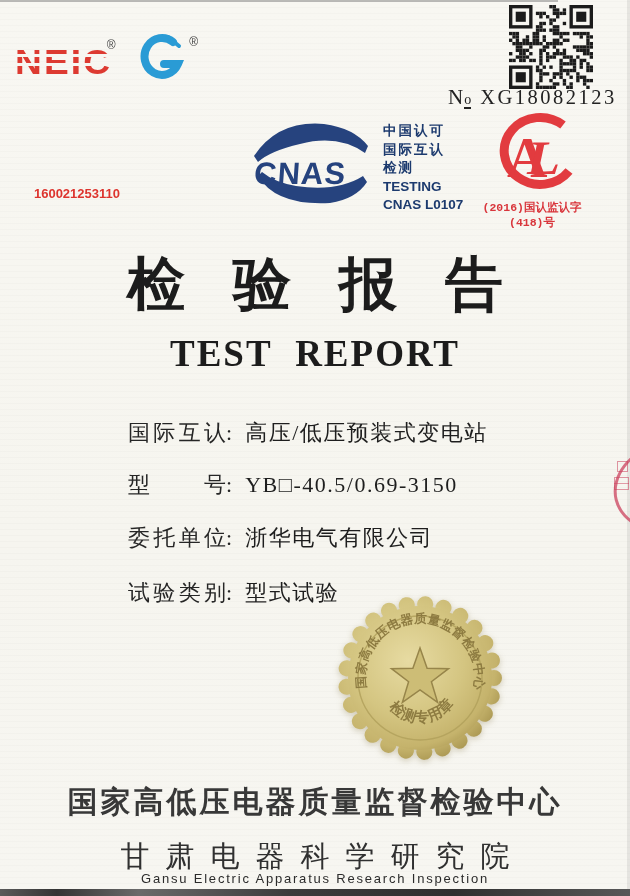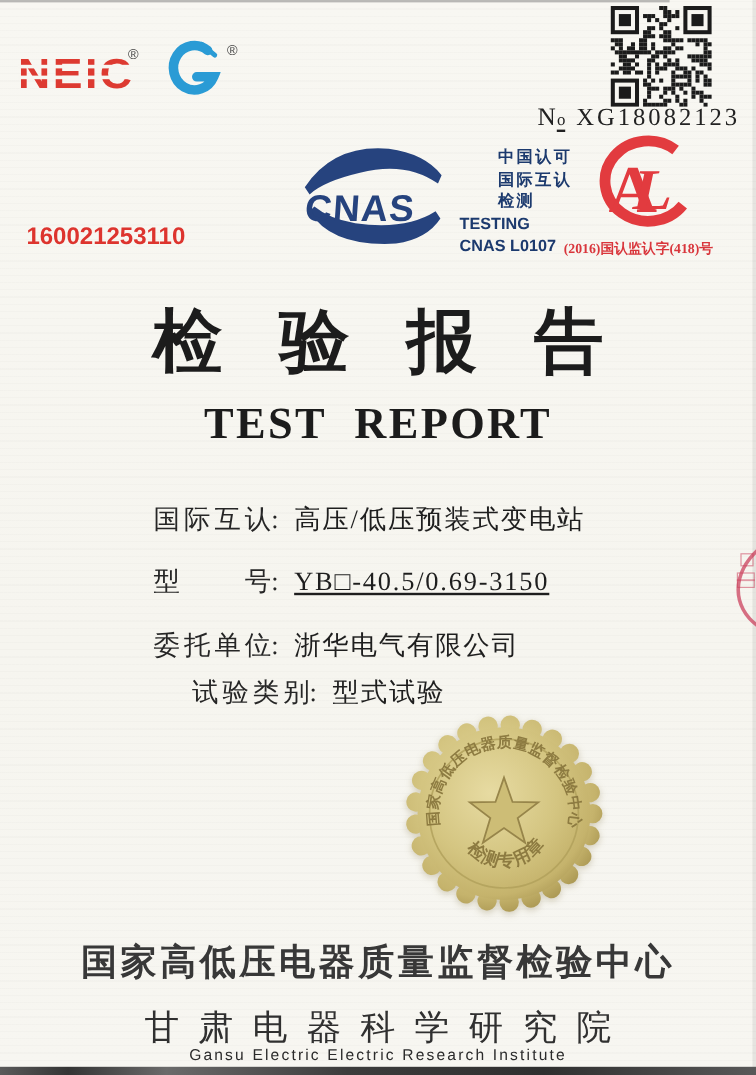--- a/index.html
+++ b/index.html
@@ -25,43 +25,43 @@
   .reg{font-family:"Liberation Sans",sans-serif;font-size:12px;color:#444;vertical-align:top;position:relative;top:-4px;}
   .blue-emblem{left:138px;top:33px;}
   .blue-emblem .reg{position:absolute;right:-14px;top:2px;}
   .qr{left:508px;top:5px;}
   .report-no{left:448px;top:85px;width:160px;font-size:20px;color:#222;white-space:nowrap;}
   .report-no .n{font-size:21px;letter-spacing:1px;}
   .report-no .o{font-size:14px;border-bottom:2px solid #222;margin-right:9px;}
   .report-no .num{letter-spacing:2.5px;font-size:20.5px;}
   
   .cma{left:8px;top:118px;}
-  .cma-num{left:22px;top:186px;width:116px;text-align:right;
-    font-family:"Liberation Sans",sans-serif;font-weight:700;font-size:20px;color:#dd342e;letter-spacing:0;}
+  .cma-num{left:4px;top:186px;width:116px;text-align:right;
+    font-family:"Liberation Sans",sans-serif;font-weight:700;font-size:13px;color:#dd342e;letter-spacing:0;}
   .ilac{left:140px;top:110px;}
   .cnas{left:250px;top:120px;}
   .acc-text{left:383px;top:122px;width:110px;color:#1c3a6e;
     font-family:"Liberation Sans",sans-serif;font-weight:700;font-size:13.5px;line-height:18.5px;}
-  .acc-text .cn{letter-spacing:2px;margin-left:32px;}
+  .acc-text .cn{letter-spacing:2px;}
   .cal{left:487px;top:112px;}
   .cal-approval{left:466px;top:200px;width:132px;text-align:center;
-    font-weight:700;font-size:11.5px;color:#d9363c;letter-spacing:0;}
+    font-weight:700;font-size:11.5px;color:#d9363c;letter-spacing:0;font-family:Liberation Mono, monospace;}
   
   .title-cn{left:0;top:246px;width:100%;text-align:center;}
   .title-cn span{font-size:58px;font-weight:700;letter-spacing:48px;margin-right:-48px;color:#1c1c1c;}
   .title-en{left:0;top:332px;width:100%;text-align:center;
     font-weight:700;font-size:37px;letter-spacing:2px;word-spacing:12px;color:#1c1c1c;}
   
   .fields{left:128px;top:418px;width:420px;}
   .frow{position:absolute;left:0;white-space:nowrap;font-size:22px;}
-  .frow.r0{top:0;} .frow.r1{top:52px;} .frow.r2{top:105px;} .frow.r3{top:144px;margin-left:32px;}
+  .frow.r0{top:0;} .frow.r1{top:52px;} .frow.r2{top:105px;} .frow.r3{top:160px;}
   .flabel{display:inline-block;width:98px;text-align:justify;text-align-last:justify;color:#262626;}
   .fcolon{color:#262626;}
   .fvalue{margin-left:13px;color:#1e1e1e;letter-spacing:1.5px;}
-  .frow.r1 .fvalue{letter-spacing:1.5px;text-decoration:underline;}
+  .frow.r1 .fvalue{letter-spacing:1.5px;}
   
   .seal{left:336px;top:594px;filter:drop-shadow(0 2px 3px rgba(110,92,35,.28));}
   
   .red-stamp{left:613px;top:440px;width:112px;height:86px;border-radius:50%;
     border:3px solid rgba(203,66,93,.75);transform:rotate(-14deg);}
   .stamp-mark{border:1.5px solid rgba(203,66,93,.55);}
   .stamp-mark.m1{left:617px;top:461px;width:9px;height:9px;}
   .stamp-mark.m2{left:614px;top:477px;width:13px;height:11px;
     background:linear-gradient(rgba(0,0,0,0) 45%, rgba(203,66,93,.5) 45% 58%, rgba(0,0,0,0) 58%);}
   
@@ -402,16 +402,16 @@
   </div>
 
   <div class="abs red-stamp"></div>
   <div class="abs stamp-mark m1"></div>
   <div class="abs stamp-mark m2"></div>
 
   <div class="abs f-center-cn">国家高低压电器质量监督检验中心</div>
   <div class="abs f-inst-cn">
     <span>甘肃电器科学研究院</span>
   </div>
-  <div class="abs f-inst-en">Gansu Electric Electric Research Institute</div>
+  <div class="abs f-inst-en">Gansu Electric Apparatus Research Inspection</div>
 
   <div class="abs bottom-edge"></div>
 </div>
 
 </body></html>

